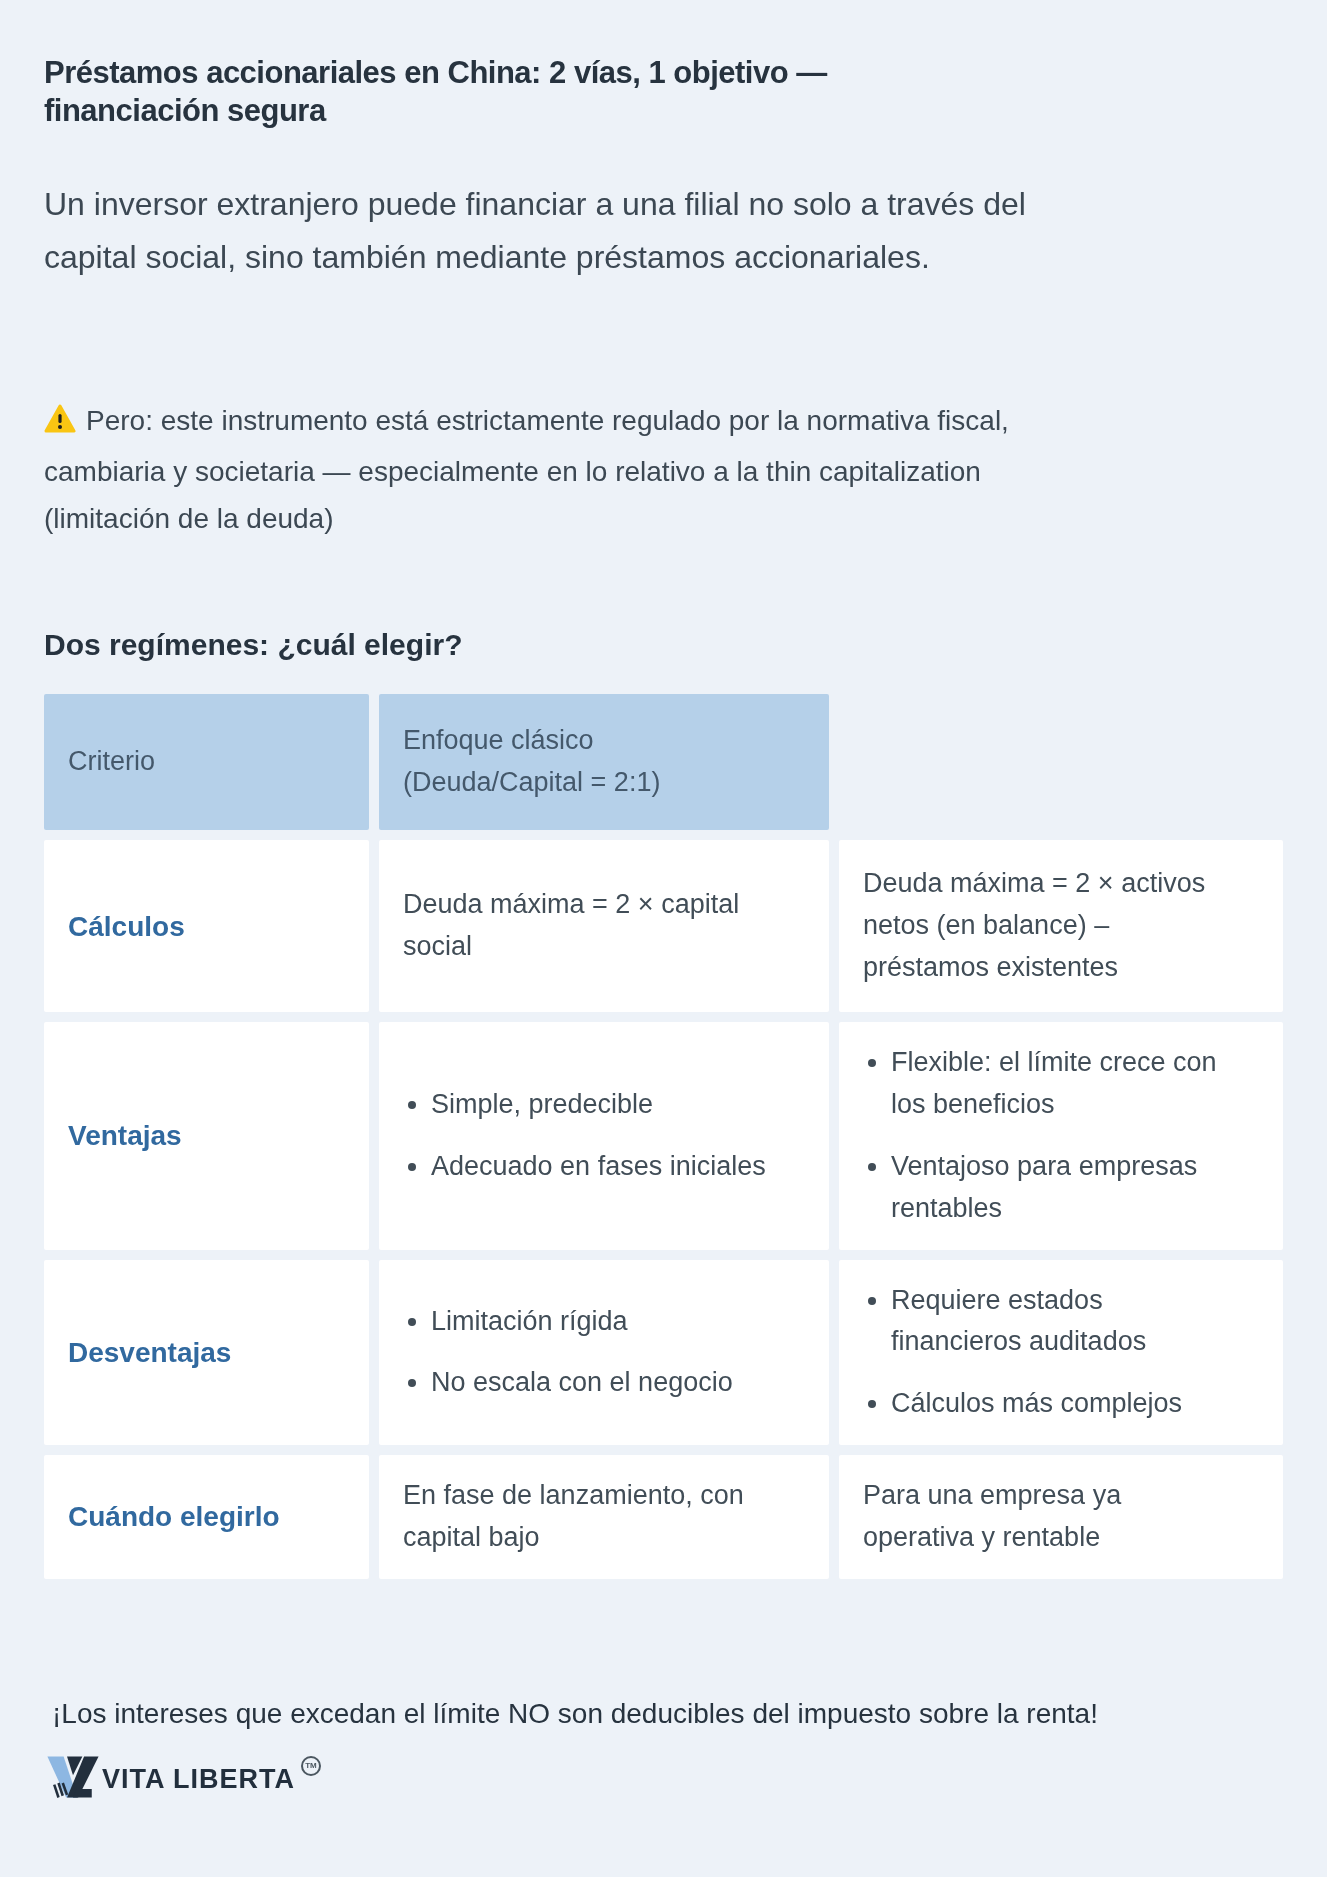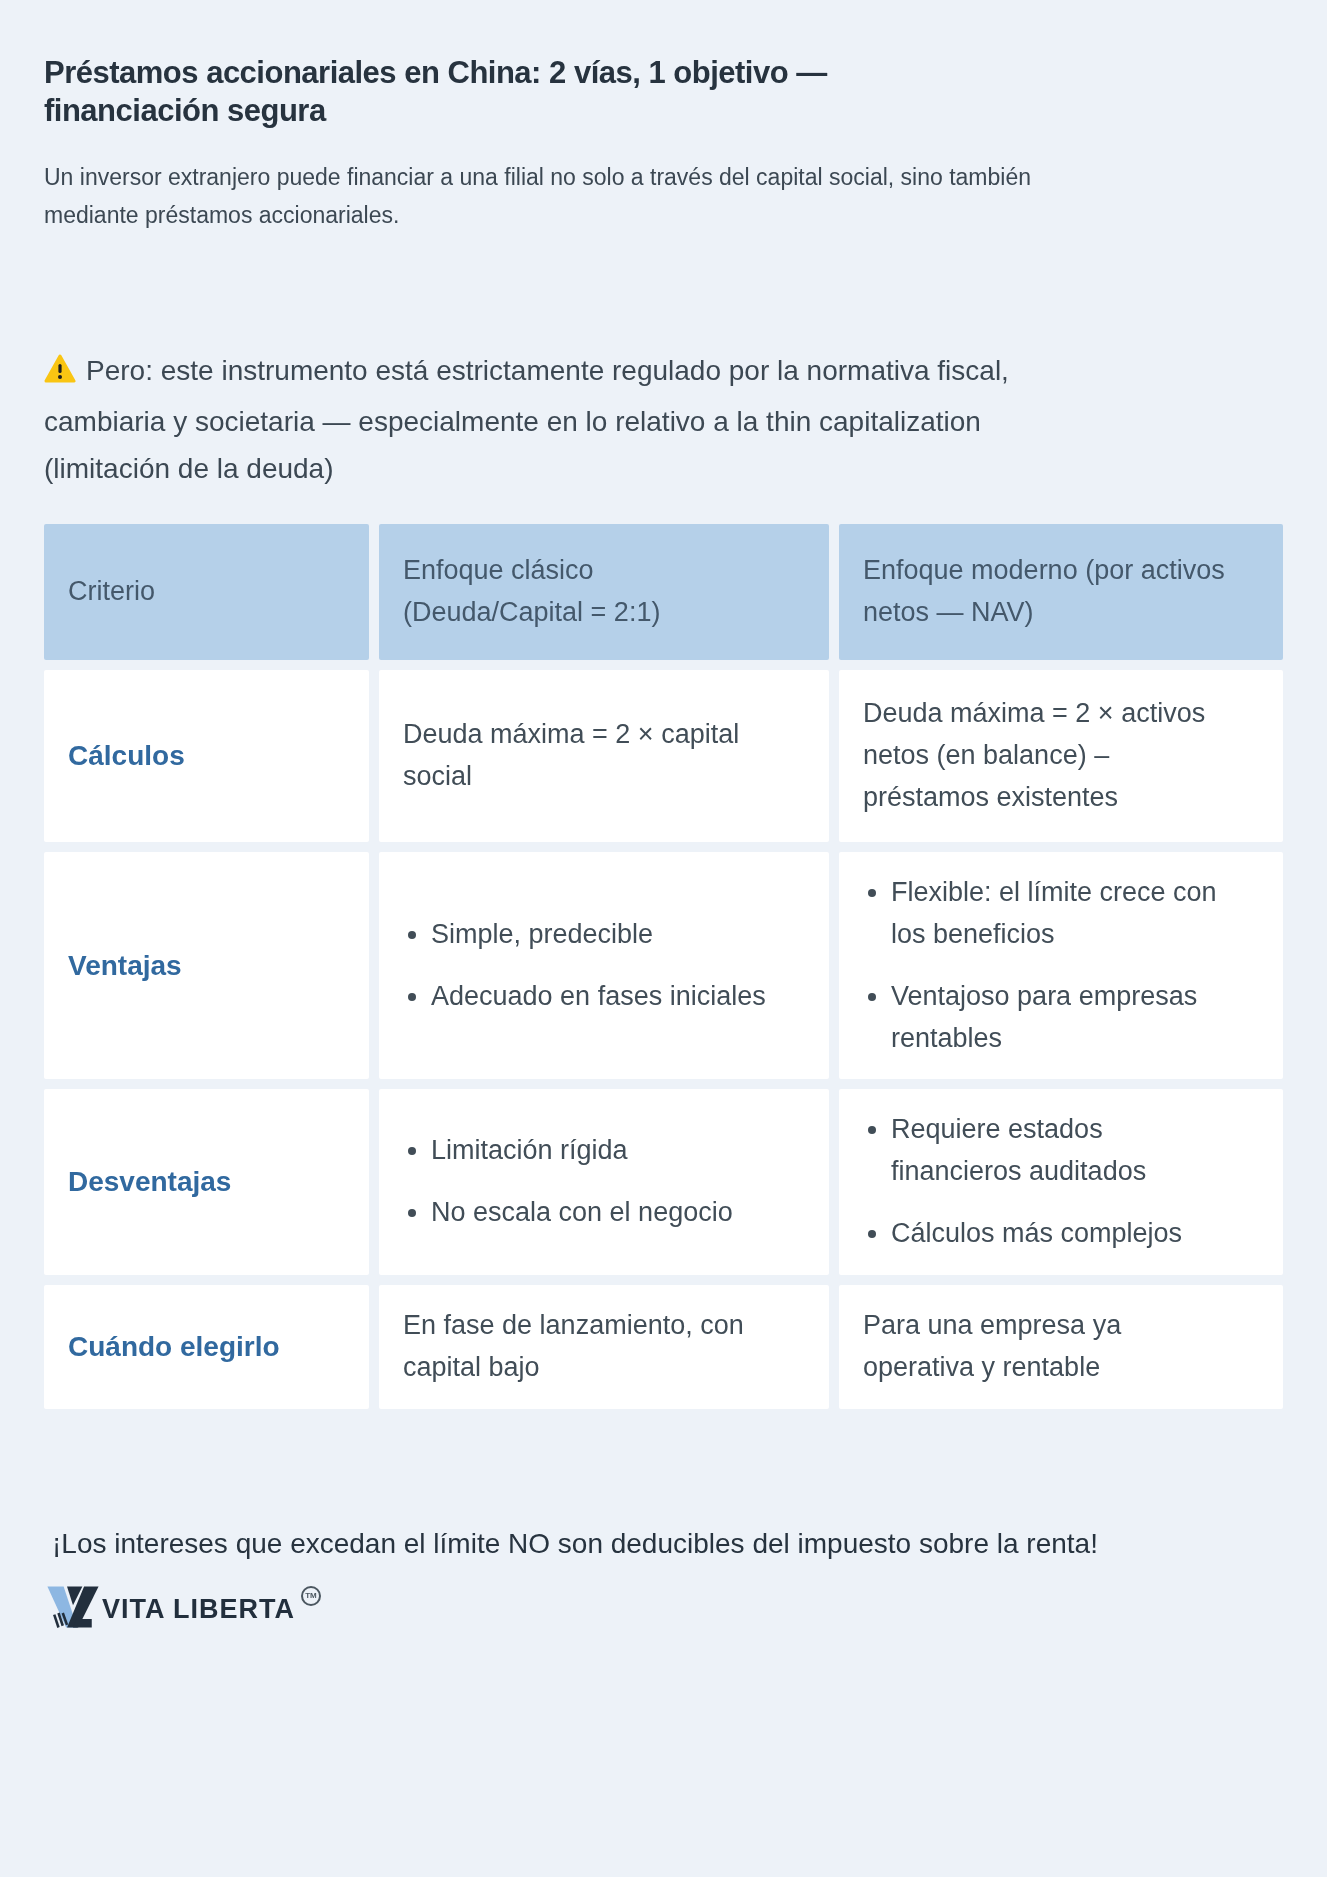--- a/index.html
+++ b/index.html
@@ -29,23 +29,23 @@
   h1.page-title{
     margin:10px 0 0 0;
     max-width:900px;
     font-size:31px;
     line-height:1.22;
     font-weight:700;
     color:var(--title-color);
     letter-spacing:-0.5px;
   }
   p.intro{
-    margin:28px 0 0 0;
+    margin:48px 0 0 0;
     max-width:1010px;
-    font-size:23px;
+    font-size:32px;
     line-height:1.68;
   }
   p.warning{
     margin:112px 0 0 0;
     max-width:1010px;
     font-size:28px;
     line-height:1.68;
   }
   .warn-icon-wrap{display:inline-block;vertical-align:-4px;margin-right:10px;}
 
@@ -130,32 +130,30 @@
   <h1 class="page-title">Préstamos accionariales en China: 2 vías, 1 objetivo — financiación segura</h1>
 
   <p class="intro">Un inversor extranjero puede financiar a una filial no solo a través del capital social, sino también mediante préstamos accionariales.</p>
 
   <p class="warning"><span class="warn-icon-wrap"><svg width="32" height="30" viewBox="0 0 32 30" aria-hidden="true">
         <path d="M16 2 L30 27 H2 Z" fill="var(--warning-yellow)" stroke="var(--warning-yellow)" stroke-width="3" stroke-linejoin="round"></path>
         <rect x="14.4" y="10" width="3.2" height="9" rx="1.6" fill="#1e1e1e"></rect>
         <circle cx="16" cy="23" r="2" fill="#1e1e1e"></circle>
       </svg></span><span>Pero: este instrumento está estrictamente regulado por la normativa fiscal, cambiaria y societaria — especialmente en lo relativo a la thin capitalization (limitación de la deuda)</span></p>
 
+  <h2 class="section-heading">Dos regímenes: ¿cuál elegir?</h2>
 
   <div class="table">
 
     <div class="t-row header">
       <div class="t-cell">
           <div class="cell-inner"><span>Criterio</span></div>
         </div>
       <div class="t-cell">
           <div class="cell-inner"><span>Enfoque clásico (Deuda/Capital = 2:1)</span></div>
-        </div>
-      <div class="t-cell">
-          <div class="cell-inner"><span>Enfoque moderno (por activos netos — NAV)</span></div>
         </div>
     </div>
 
     <div class="t-row r1">
       <div class="t-cell label-cell">
           <span>Cálculos</span>
         </div>
       <div class="t-cell">
           <div class="cell-inner"><span>Deuda máxima = 2 × capital social</span></div>
         </div>

